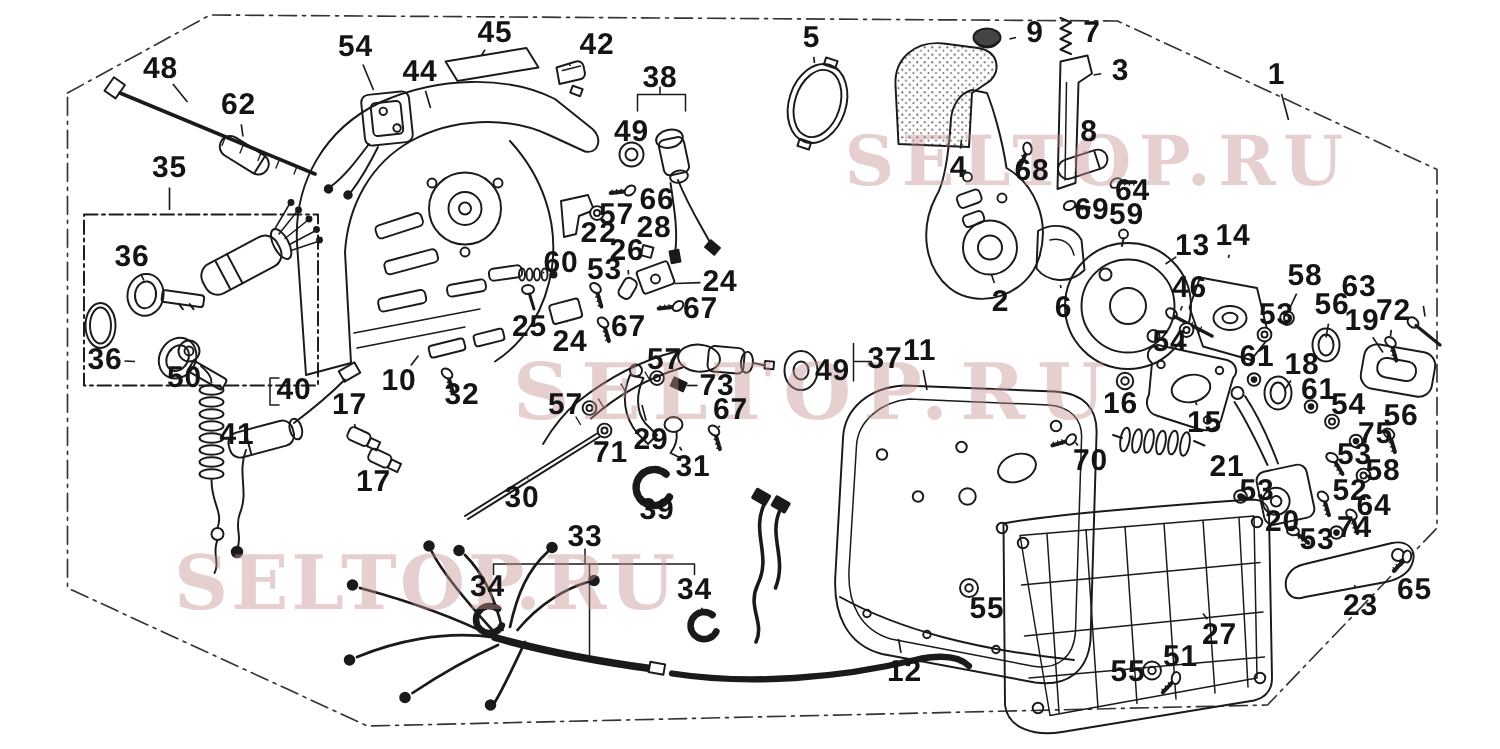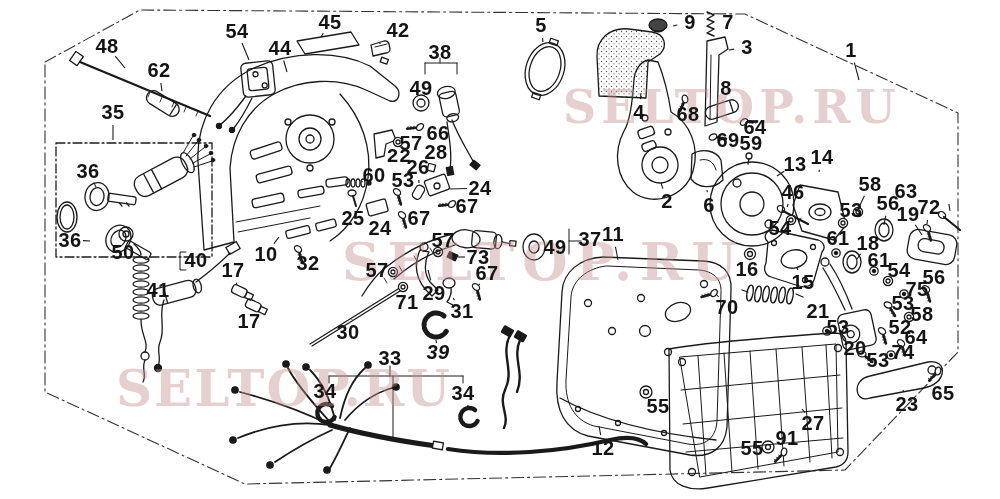--- a/index.html
+++ b/index.html
@@ -603,27 +603,27 @@
       <span class="callout" style="left: 727px; top: 307px;">70</span>
       <span class="callout" style="left: 818px; top: 311px;">21</span>
       <span class="callout" style="left: 462px; top: 311px;">31</span>
       <span class="callout" style="left: 922px; top: 314px;">58</span>
       <span class="callout" style="left: 249px; top: 321px;">17</span>
       <span class="callout" style="left: 838px; top: 327px;">53</span>
       <span class="callout" style="left: 900px; top: 327px;">52</span>
       <span class="callout" style="left: 916px; top: 337px;">64</span>
       <span class="callout" style="left: 855px; top: 348px;">20</span>
       <span class="callout" style="left: 903px; top: 352px;">74</span>
-      <span class="callout" style="left: 438px; top: 352px; font-style: italic;">39</span>
+      <span class="callout" style="left: 438px; top: 340px;">39</span>
       <span class="callout" style="left: 390px; top: 358px;">33</span>
       <span class="callout" style="left: 878px; top: 360px;">53</span>
       <span class="callout" style="left: 325px; top: 391px;">34</span>
       <span class="callout" style="left: 463px; top: 393px;">34</span>
       <span class="callout" style="left: 943px; top: 393px;">65</span>
       <span class="callout" style="left: 907px; top: 404px;">23</span>
       <span class="callout" style="left: 658px; top: 406px;">55</span>
       <span class="callout" style="left: 813px; top: 423px;">27</span>
-      <span class="callout" style="left: 787px; top: 438px;">91</span>
+      <span class="callout" style="left: 787px; top: 438px;">51</span>
       <span class="callout" style="left: 603px; top: 448px;">12</span>
       <span class="callout" style="left: 752px; top: 448px;">55</span>
     </div>
 
 </div>
 
 </body></html>

